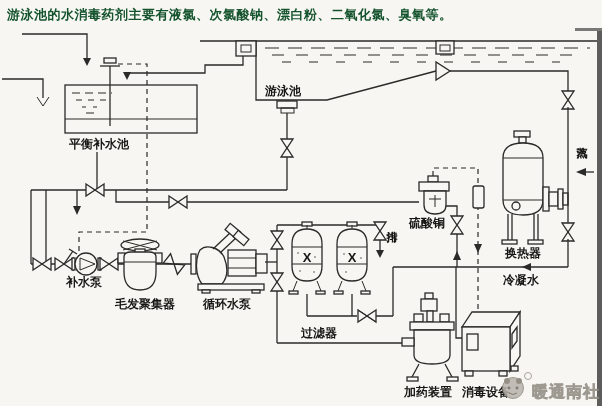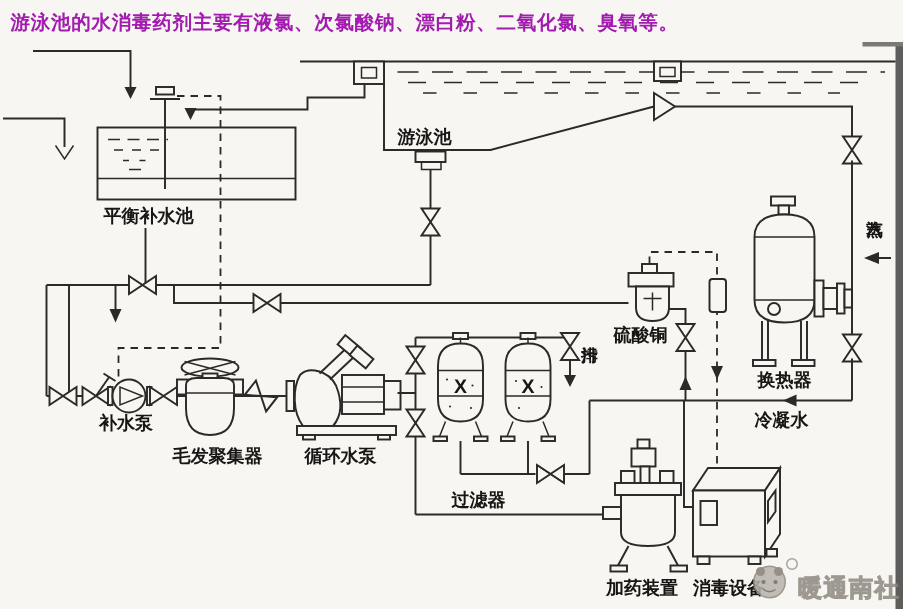--- a/index.html
+++ b/index.html
@@ -1,18 +1,18 @@
 <!DOCTYPE html>
 <html><head>
 <meta charset="utf-8">
 <style>
   html,body{margin:0;padding:0;background:#ffffff;}
   .page{position:relative;width:602px;height:406px;background:#f7f6f2;overflow:hidden;
         font-family:"Liberation Sans","DejaVu Sans",sans-serif;}
-  .caption{position:absolute;top:6px;left:7px;font-size:13px;font-weight:700;color:#a21caf;
+  .caption{position:absolute;top:6px;left:7px;font-size:13px;font-weight:700;color:#14532d;
            letter-spacing:.5px;white-space:nowrap;}
   svg{position:absolute;top:0;left:0;}
   .pipe{fill:none;stroke:#2b2a28;stroke-width:1.3;}
   .thin{fill:none;stroke:#2b2a28;stroke-width:1;}
   .dash{fill:none;stroke:#2b2a28;stroke-width:1.2;stroke-dasharray:5 4;}
   .comp{fill:#f7f6f2;stroke:#2b2a28;stroke-width:1.3;}
   .solid{fill:#2b2a28;stroke:none;}
   .lbl{font:700 12px "Liberation Sans","DejaVu Sans",sans-serif;fill:#17161 4;fill:#171614;}
   .lblsm{font:700 11px "Liberation Sans","DejaVu Sans",sans-serif;fill:#171614;}
   .vert{writing-mode:vertical-rl;text-orientation:upright;}

